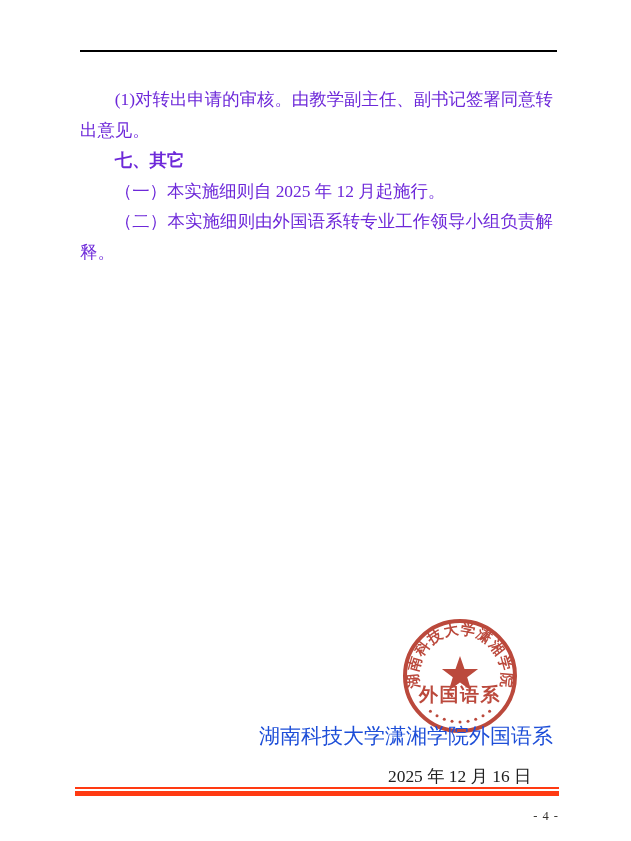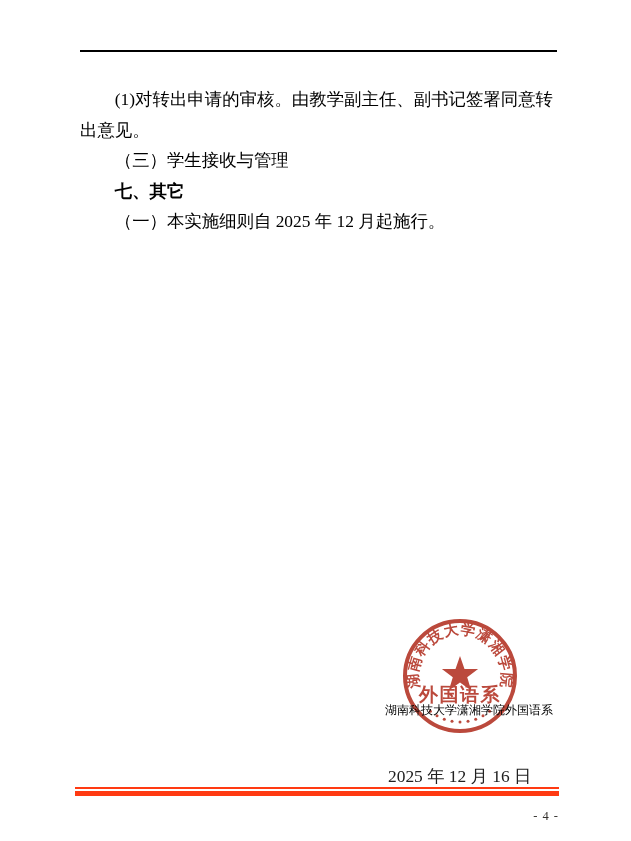--- a/index.html
+++ b/index.html
@@ -17,38 +17,38 @@
   .top-rule {
     position: absolute;
     left: 80px; top: 50px;
     width: 477px; height: 2px;
     background: #000000;
   }
   .doc-body {
     position: absolute;
     left: 80px; top: 84px;
     width: 473px;
-    color: #000000;
+    color: #6d28d9;
     font-size: 17.4px;
     line-height: 30.6px;
     text-align: justify;
     text-justify: inter-character;
   }
   .doc-body p {
     margin: 0;
     text-indent: 2em;
   }
   .doc-body p.heading {
     font-weight: bold;
   }
   .signature-line {
     position: absolute;
-    top: 699px; right: 78px;
-    color: #000000;
-    font-size: 12px;
+    top: 725px; right: 78px;
+    color: #1d4ed8;
+    font-size: 21px;
     line-height: 22px;
     white-space: nowrap;
   }
   .date-line {
     position: absolute;
     top: 733px; left: 388px;
     color: #212121;
     font-size: 17.4px;
     line-height: 22px;
     white-space: nowrap;
@@ -85,23 +85,23 @@
 </head>
 <body>
 
 <div class="page">
 
   <div class="top-rule"></div>
 
   <div class="doc-body">
 
   <p class="para body">(1)对转出申请的审核。由教学副主任、副书记签署同意转出意见。</p>
-      <p class="para body">（三）学生接收与管理</p>
       <p class="para heading">七、其它</p>
       <p class="para body">（一）本实施细则自 2025 年 12 月起施行。</p>
+      <p class="para body">（二）本实施细则由外国语系转专业工作领导小组负责解释。</p>
     </div>
 
   <svg class="seal" viewBox="0 0 126 126" xmlns="http://www.w3.org/2000/svg">
     <circle cx="63" cy="59" r="55" fill="none" stroke-width="4" stroke="#b5392b"></circle>
     <path id="sealArcPath" d="M 22.4 69.9 A 42 42 0 1 1 103.6 69.9" fill="none"></path>
     <text font-size="14.5" font-weight="bold" letter-spacing="1" fill="#b5392b">
       <textPath href="#sealArcPath" startOffset="50%" text-anchor="middle">湖南科技大学潇湘学院</textPath>
     </text>
     <polygon points="63,39 67.5,51.9 81.1,52.1 70.2,60.3 74.2,73.4 63,65.6 51.8,73.4 55.8,60.3 44.9,52.1 58.5,51.9" fill="#b5392b"></polygon>
     <text x="63" y="84" text-anchor="middle" font-size="19" font-weight="bold" letter-spacing="1.5" fill="#b5392b">外国语系</text>

